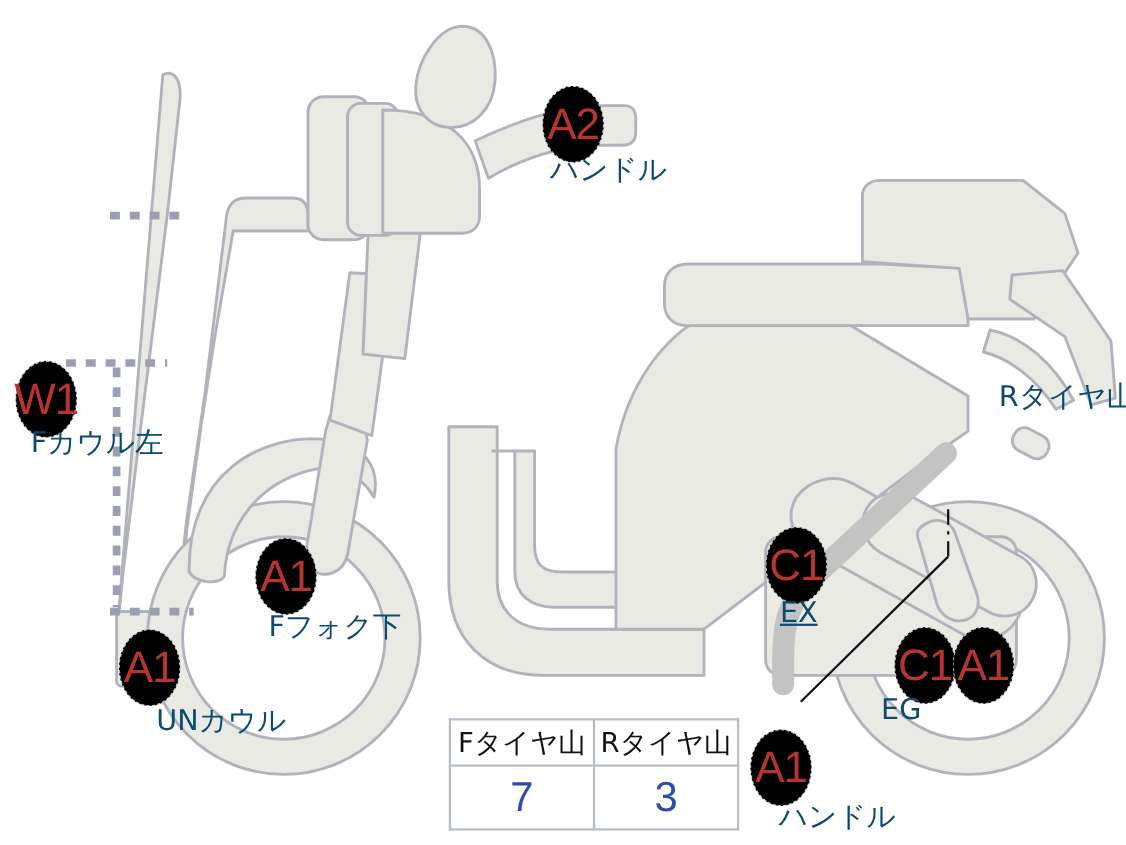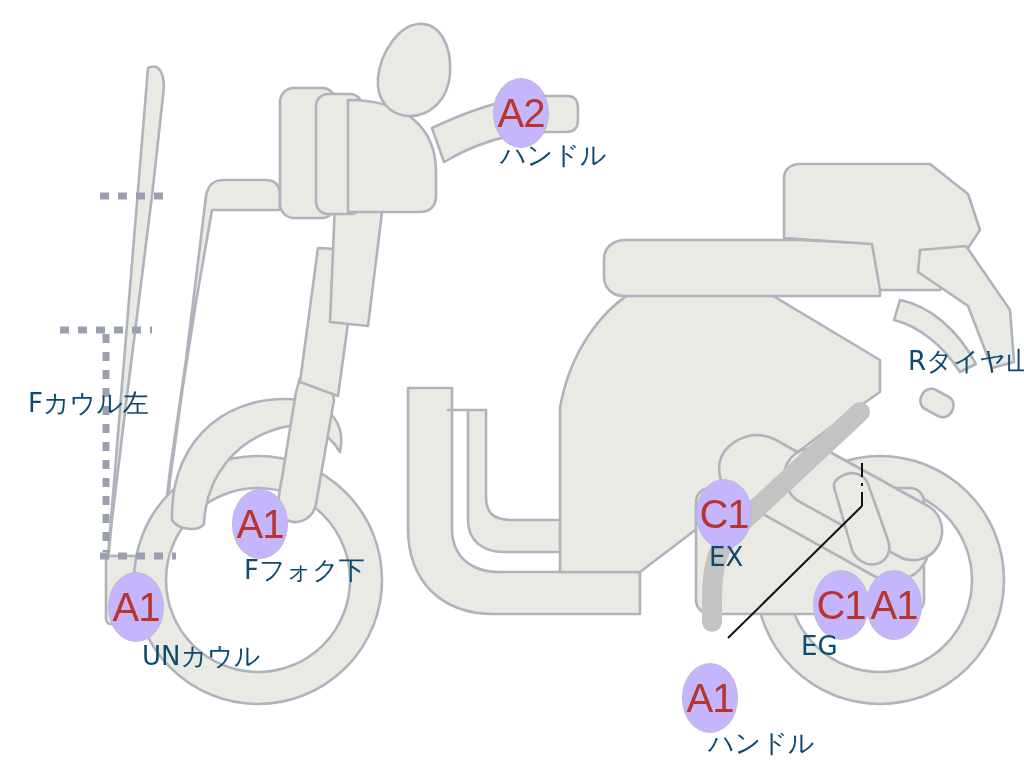--- a/index.html
+++ b/index.html
@@ -27,21 +27,21 @@
 
   
   .callout {
     position: absolute;
     width: 56px;
     height: 70px;
     display: flex;
     align-items: center;
     justify-content: center;
     border-radius: 50%;
-    background: #c4b5fd;
+    background: #000000;
     border: 1px dashed #b9b9bd;
     box-sizing: border-box;
   }
   .callout .code {
     color: #b8352e;
     font-size: 40px;
     line-height: 1;
     letter-spacing: -1px;
     white-space: nowrap;
     font-family: "Liberation Sans", "DejaVu Sans", sans-serif;
@@ -261,20 +261,23 @@
       <line x1="100" y1="556" x2="176" y2="556" stroke-dasharray="9 9"></line>
       <line x1="106" y1="334" x2="106" y2="552" stroke-dasharray="9 9"></line>
     </g>
 
     <g stroke="#111111" fill="none" stroke-width="2">
       <line x1="728" y1="638" x2="862" y2="506"></line>
       <line x1="862" y1="506" x2="862" y2="462" stroke-dasharray="14 6 3 6"></line>
     </g>
   </svg>
 
+  <div class="callout" style="left:14px; top:328px;">
+    <span class="code">W1</span>
+  </div>
   <div class="callout-label" style="left:28px; top:390px;">Fカウル左</div>
 
   <div class="callout" style="left:493px; top:78px;">
     <span class="code">A2</span>
   </div>
   <div class="callout-label" style="left:500px; top:142px;">ハンドル</div>
 
   <div class="callout-label" style="left:908px; top:348px;">Rタイヤ山</div>
 
   <div class="callout" style="left:232px; top:489px;">
@@ -283,30 +286,42 @@
   <div class="callout-label" style="left:244px; top:557px;">Fフォク下</div>
 
   <div class="callout" style="left:108px; top:572px;">
     <span class="code">A1</span>
   </div>
   <div class="callout-label" style="left:110px; top:643px;margin-left:32px;">UNカウル</div>
 
   <div class="callout" style="left:696px; top:479px;">
     <span class="code">C1</span>
   </div>
-  <div class="callout-label" style="left:709px; top:544px;">EX</div>
+  <div class="callout-label" style="left:709px; top:544px;text-decoration:underline;">EX</div>
 
   <div class="callout" style="left:813px; top:570px;">
     <span class="code">C1</span>
   </div>
   <div class="callout-label" style="left:801px; top:633px;">EG</div>
 
   <div class="callout" style="left:866px; top:570px;">
     <span class="code">A1</span>
   </div>
 
   <div class="callout" style="left:682px; top:663px;">
     <span class="code">A1</span>
   </div>
   <div class="callout-label" style="left:708px; top:730px;">ハンドル</div>
 
+  <table id="tire-table">
+    <tbody>
+        <tr>
+      <th>Fタイヤ山</th>
+      <th>Rタイヤ山</th>
+    </tr>
+    <tr>
+      <td>7</td>
+      <td>3</td>
+    </tr>
+  </tbody>
+    </table>
 
 </div>
 
 </body></html>

